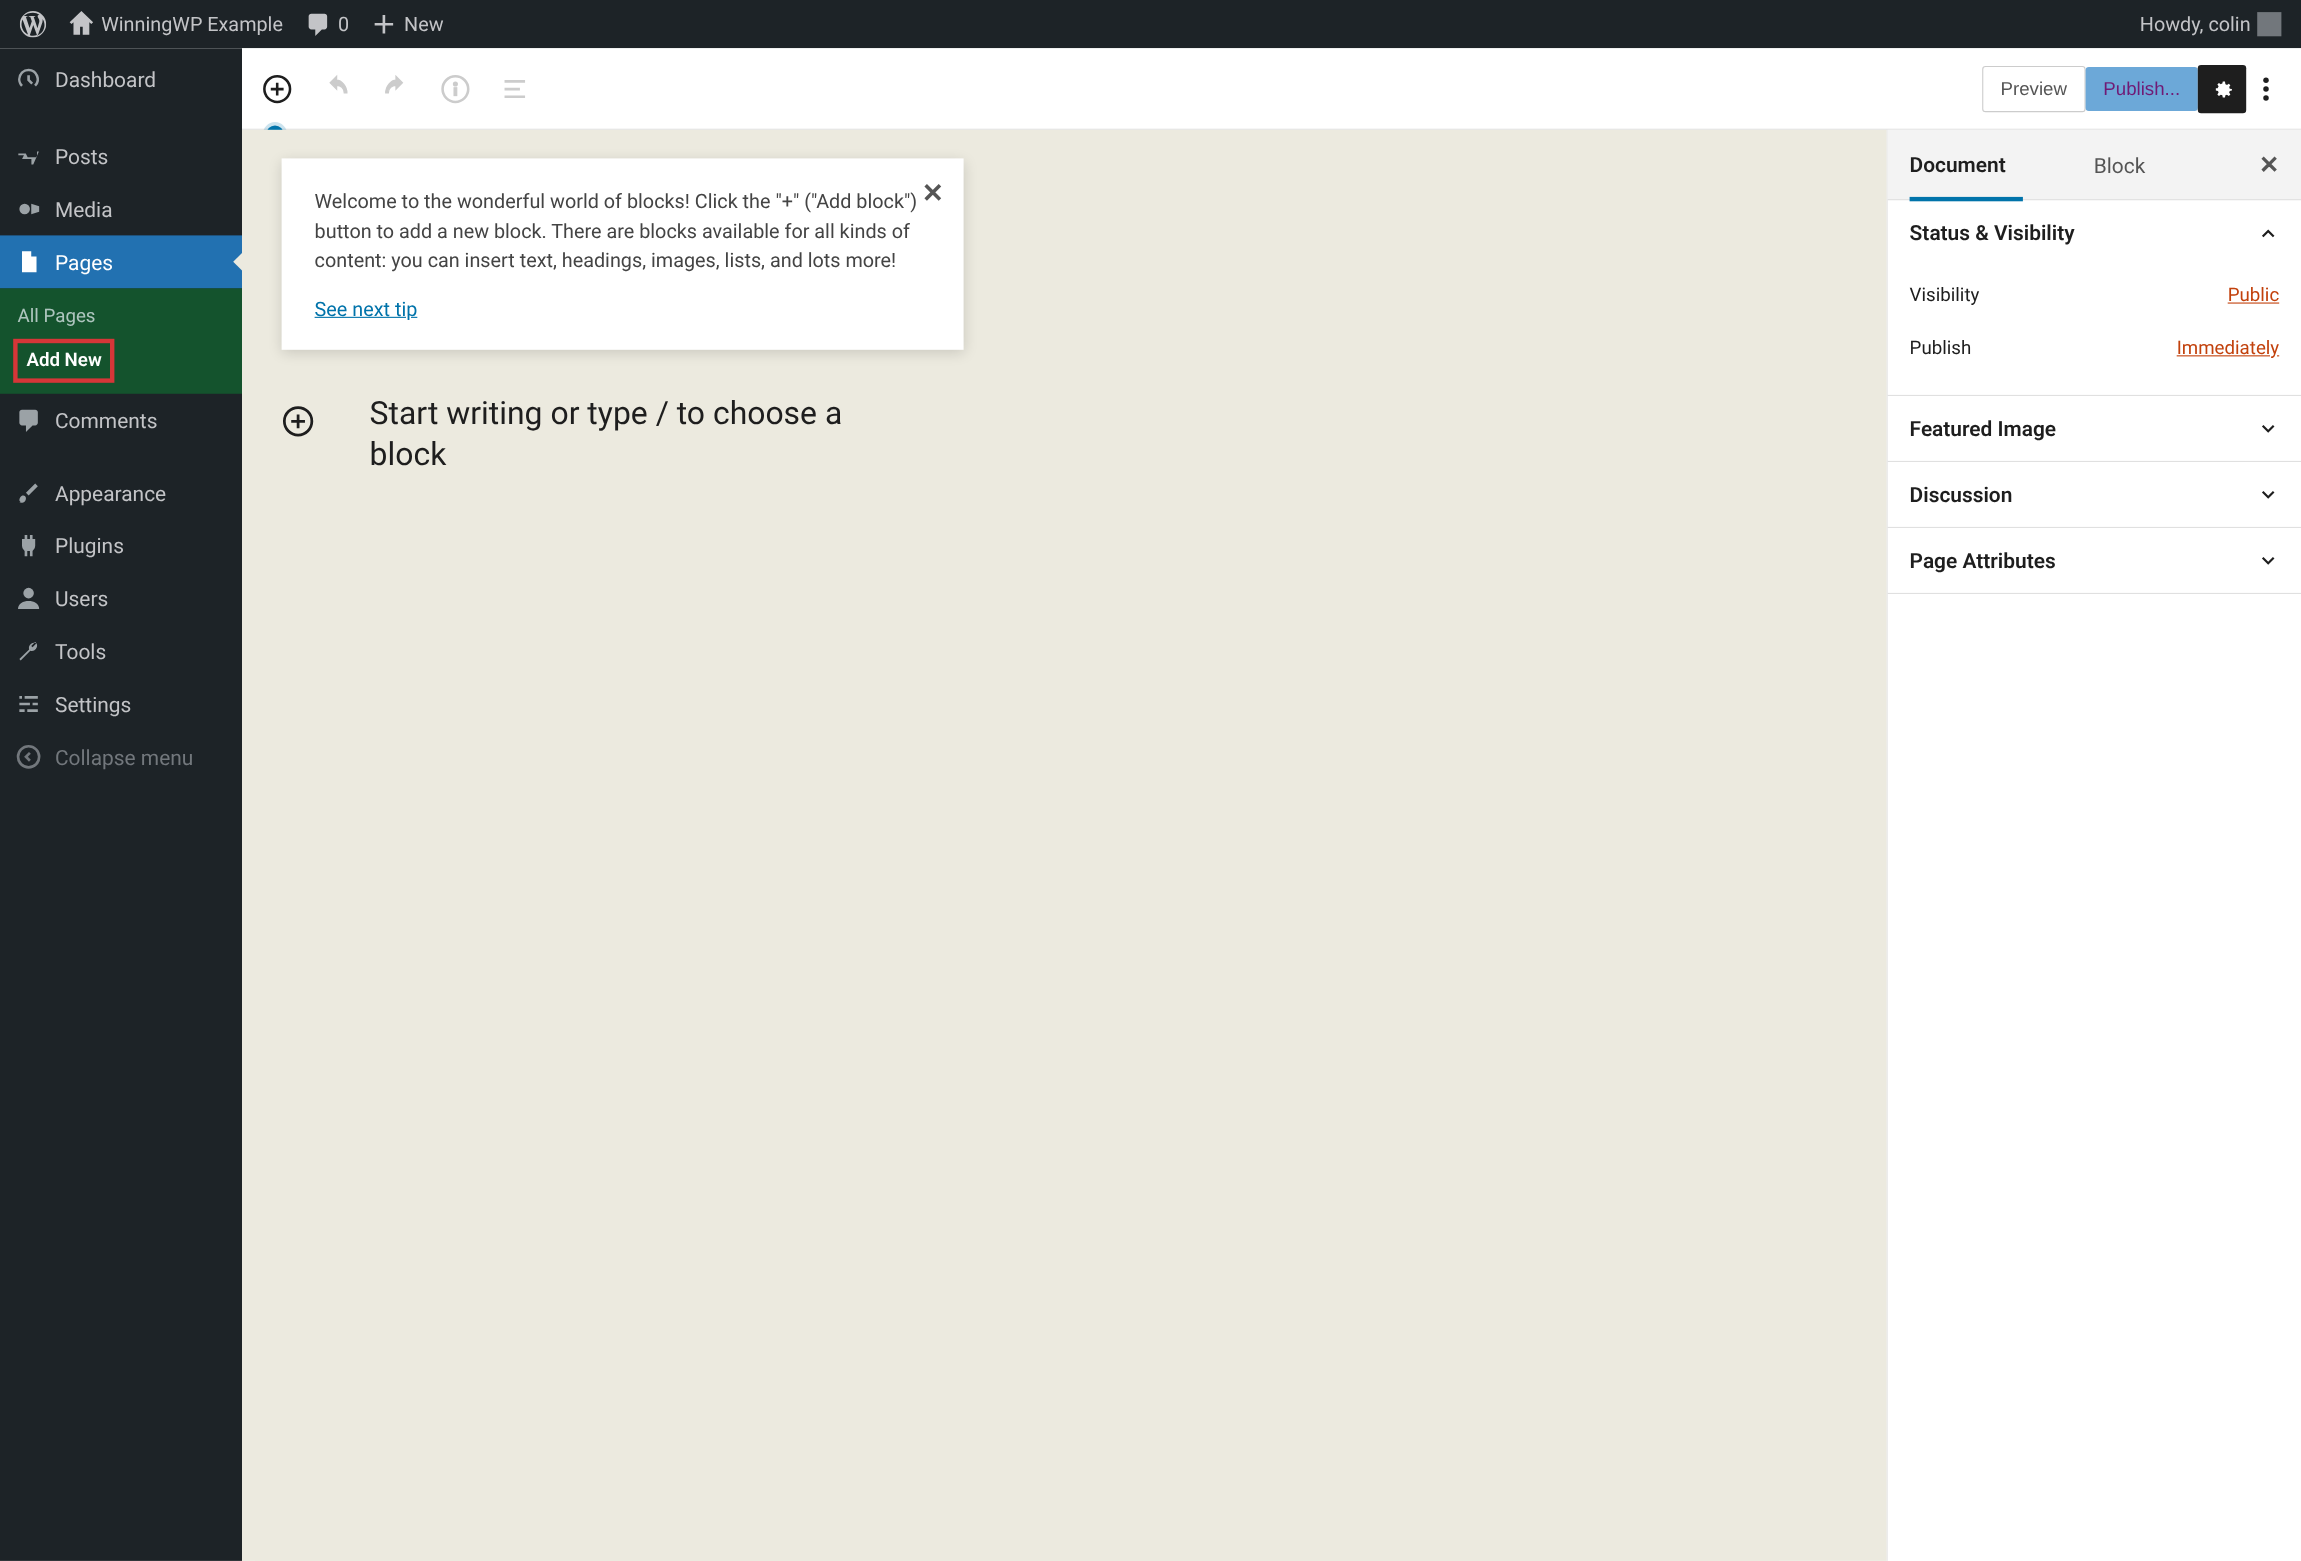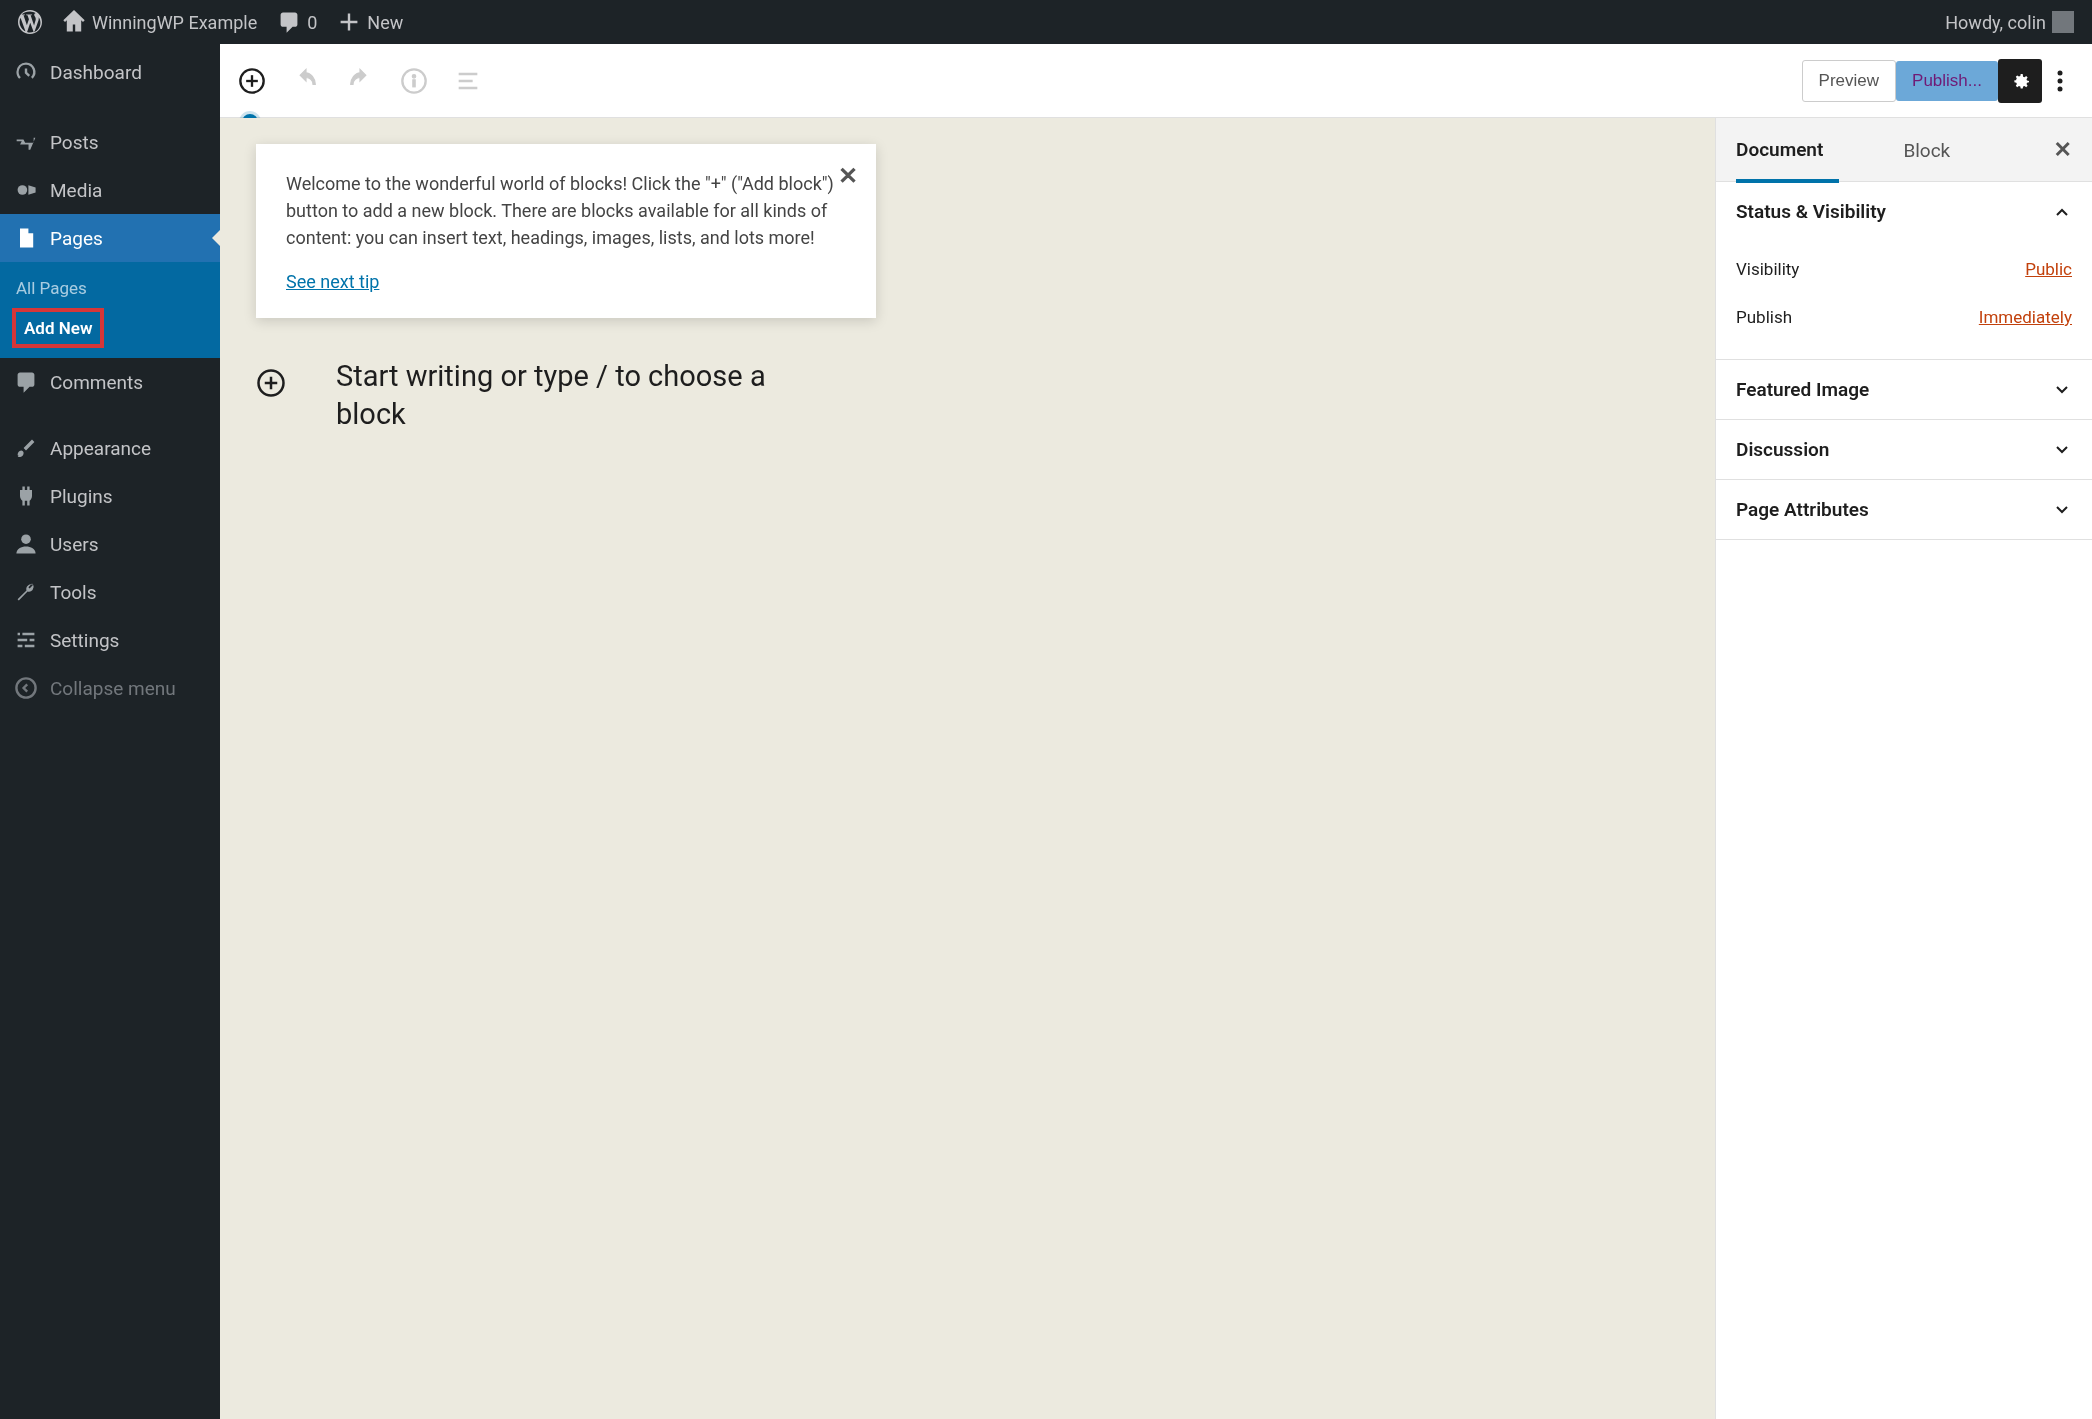--- a/index.html
+++ b/index.html
@@ -53,21 +53,21 @@
 .menu-item.current svg { fill: #fff; }
 .menu-item.current::after {
   content: "";
   position: absolute;
   right: 0; top: 50%;
   transform: translateY(-50%);
   border: 8px solid transparent;
   border-right-color: #eceadf;
 }
 .submenu {
-  background: #0369a1;
+  background: #14532d;
   padding: 8px 0;
 }
 .submenu-item {
   padding: 8px 14px 8px 16px;
   color: rgba(240,246,252,0.7);
   font-size: 17px;
   cursor: pointer;
 }
 .submenu-item.current {
   color: #fff;

